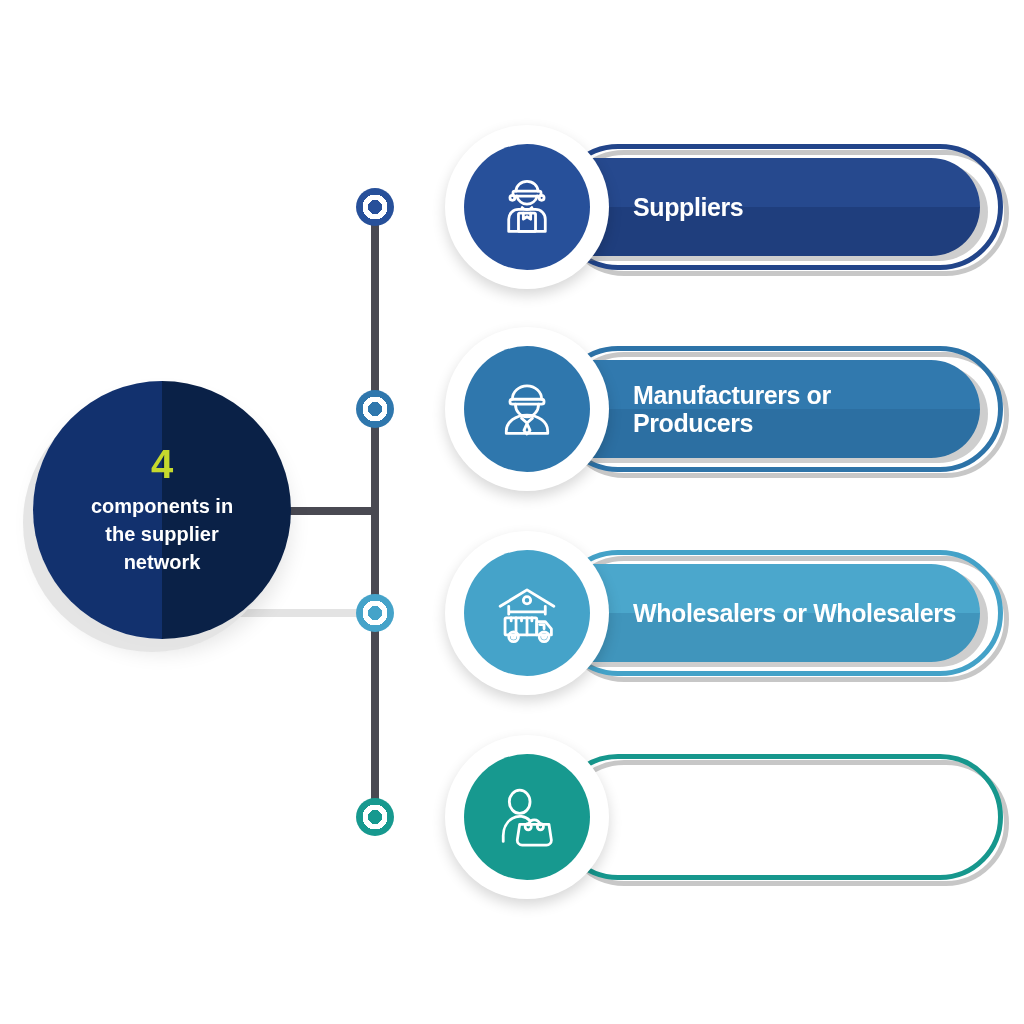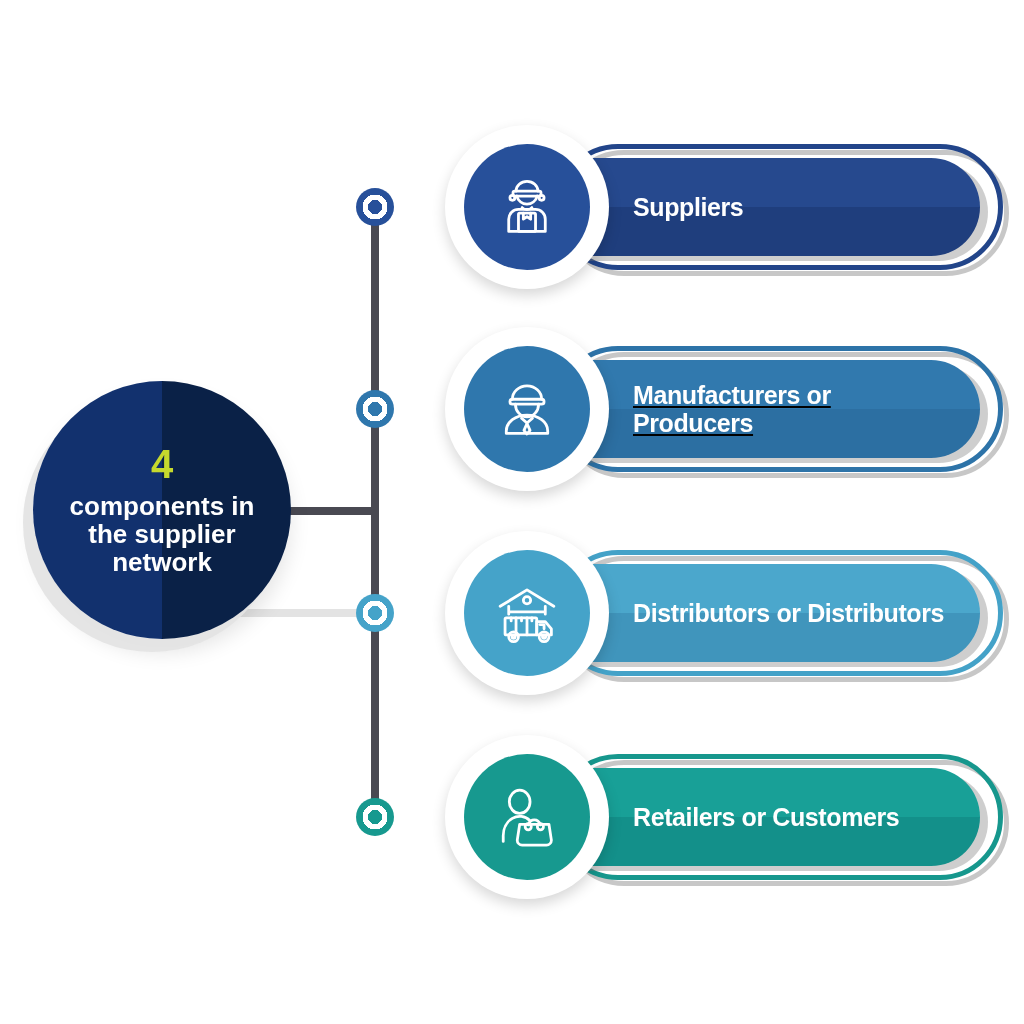--- a/index.html
+++ b/index.html
@@ -15,21 +15,21 @@
 
   
   .center-circle{
     position:absolute;left:33px;top:381px;width:258px;height:258px;border-radius:50%;
     background:linear-gradient(90deg,#12316e 0 50%, #0a2147 50% 100%);
     box-shadow:-10px 13px 0 rgba(228,228,228,.95), 0 14px 20px rgba(0,0,0,.10);
     z-index:3;display:flex;flex-direction:column;align-items:center;justify-content:center;
     text-align:center;
   }
   .center-number{color:#c6d92d;font-size:40px;font-weight:700;line-height:1;margin-bottom:8px;}
-  .center-text{color:#ffffff;font-size:26px;font-weight:700;line-height:28px;white-space:pre-line;}
+  .center-text{color:#ffffff;font-size:20px;font-weight:700;line-height:28px;white-space:pre-line;}
 
   
   .node{position:absolute;width:38px;height:38px;border-radius:50%;z-index:5;}
   .node.n0{background:radial-gradient(circle,#27509a 0 7px,#ffffff 7px 12.5px,#27509a 12.5px 19px);}
   .node.n1{background:radial-gradient(circle,#2f77ad 0 7px,#ffffff 7px 12.5px,#2f77ad 12.5px 19px);}
   .node.n2{background:radial-gradient(circle,#45a3c9 0 7px,#ffffff 7px 12.5px,#45a3c9 12.5px 19px);}
   .node.n3{background:radial-gradient(circle,#17998f 0 7px,#ffffff 7px 12.5px,#17998f 12.5px 19px);}
 
   
   .row{position:absolute;left:0;width:880px;height:164px;}
@@ -56,21 +56,21 @@
     width:126px;height:126px;border-radius:50%;
     display:flex;align-items:center;justify-content:center;
   }
   .inner svg{stroke:#ffffff;fill:none;stroke-width:2.3;stroke-linecap:round;stroke-linejoin:round;}
 
   
   .r0 .outline{border-color:#22458a;}
   .r0 .fill{background:linear-gradient(#26498e 50%, #1f3e7d 50%);}
   .r0 .inner{background:#27509a;}
   .r1 .outline{border-color:#2d73a8;}
-  .r1 .fill{background:linear-gradient(#3179ae 50%, #2c6fa2 50%);text-decoration:underline;}
+  .r1 .fill{background:linear-gradient(#3179ae 50%, #2c6fa2 50%);}
   .r1 .inner{background:#2f77ad;}
   .r2 .outline{border-color:#44a2c8;}
   .r2 .fill{background:linear-gradient(#4ba7cc 50%, #4095bc 50%);}
   .r2 .inner{background:#45a3c9;}
   .r3 .outline{border-color:#16978d;}
   .r3 .fill{background:linear-gradient(#18a097 50%, #13908a 50%);}
   .r3 .inner{background:#17998f;}
 
   .row.p0{top:125px;} .row.p1{top:327px;} .row.p2{top:531px;} .row.p3{top:735px;}
   .node.p0{left:356px;top:188px;} .node.p1{left:356px;top:390px;}
@@ -135,21 +135,21 @@
           <path d="M27.5 39.5 l4.5 4 l4.5 -4"></path>
           <path d="M32 44 l-2.5 5.5 l2.5 3 l2.5 -3 z"></path>
         </svg>
       </div>
     </div>
   </div>
 
   <div class="row r2 p2">
     <div class="outline"></div>
     <div class="fill">
-      <div class="label">Distributors or Distributors</div>
+      <div class="label">Wholesalers or Wholesalers</div>
     </div>
     <div class="badge">
       <div class="inner">
         <svg width="78" height="78" viewBox="0 0 64 64">
           <path d="M10 26.5 L32 13 L54 26.5"></path>
           <circle cx="32" cy="21.5" r="3"></circle>
           <path d="M17 26.5 v6.5 M47 26.5 v6.5 M17 31 h30"></path>
           <rect x="14" y="36" width="26" height="14" rx="1"></rect>
           <path d="M23 36 v14 M32 36 v14 M19 36 v2.5 M27.5 36 v2.5 M36 36 v2.5"></path>
           <path d="M40 39 h7 l5 6 v5 h-12 z"></path>
@@ -158,23 +158,20 @@
           <circle cx="46" cy="51.5" r="4"></circle>
           <circle cx="21" cy="51.5" r="1.3"></circle>
           <circle cx="46" cy="51.5" r="1.3"></circle>
         </svg>
       </div>
     </div>
   </div>
 
   <div class="row r3 p3">
     <div class="outline"></div>
-    <div class="fill">
-      <div class="label">Retailers or Customers</div>
-    </div>
     <div class="badge">
       <div class="inner">
         <svg width="78" height="78" viewBox="0 0 64 64">
           <ellipse cx="26" cy="19.5" rx="8.5" ry="9.5"></ellipse>
           <path d="M12.5 52 v-4 a13.5 16 0 0 1 22 -13"></path>
           <path d="M26 38 h24 l2 13 a4 4 0 0 1 -4 4 H28 a4 4 0 0 1 -4 -4 z"></path>
           <path d="M33 38.5 a5.5 7 0 0 1 10 0"></path>
           <circle cx="33" cy="40" r="2.5"></circle>
           <circle cx="43" cy="40" r="2.5"></circle>
         </svg>

